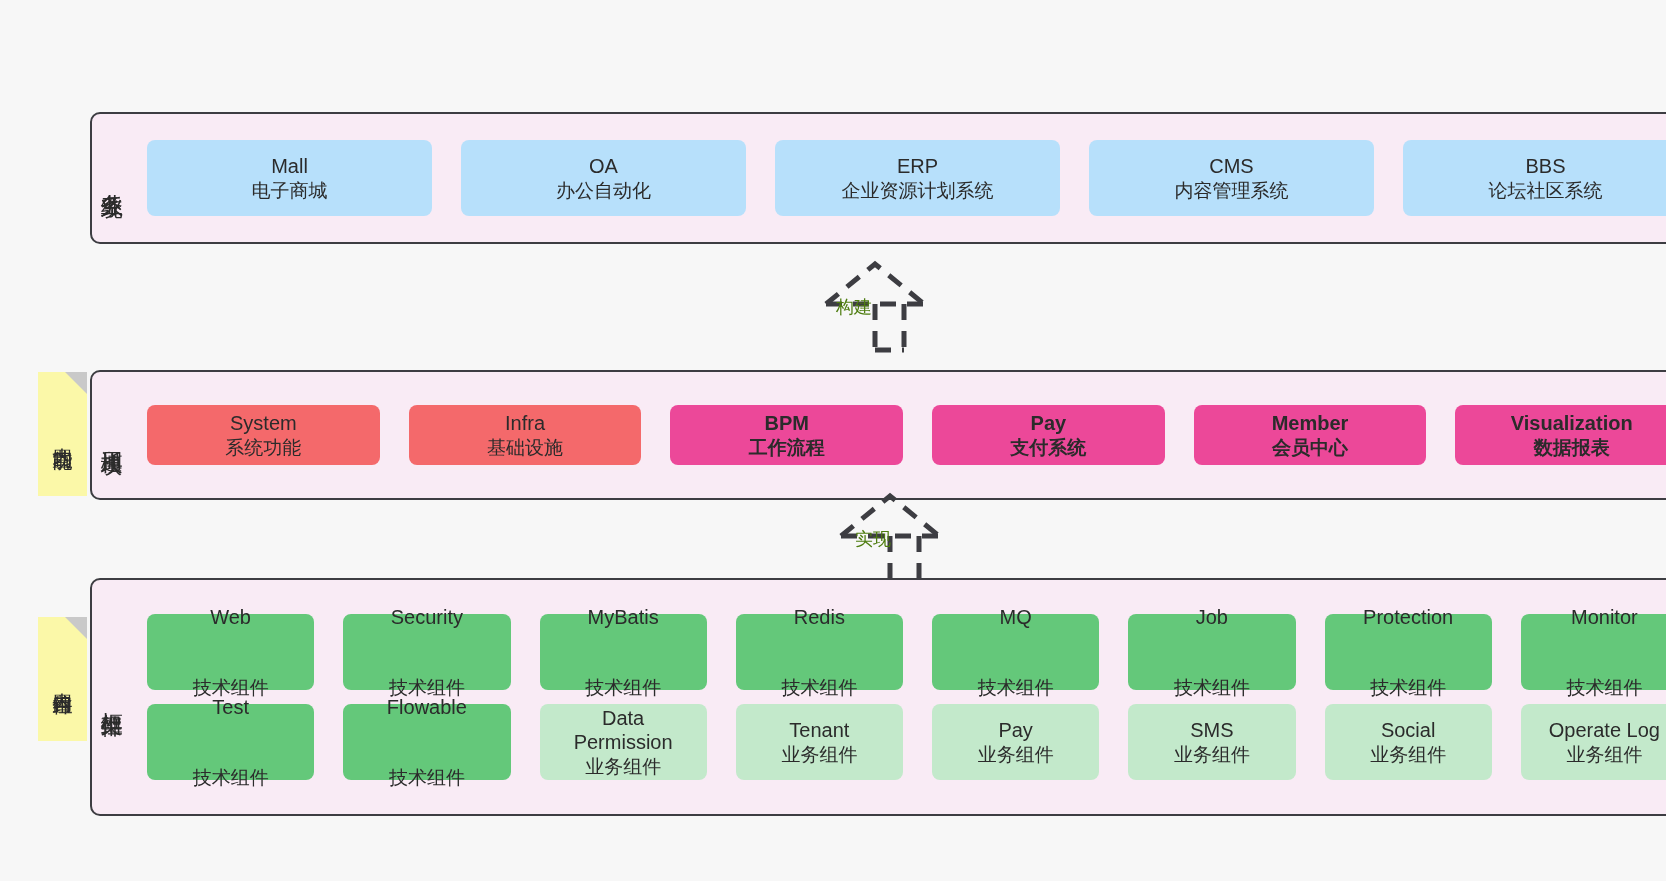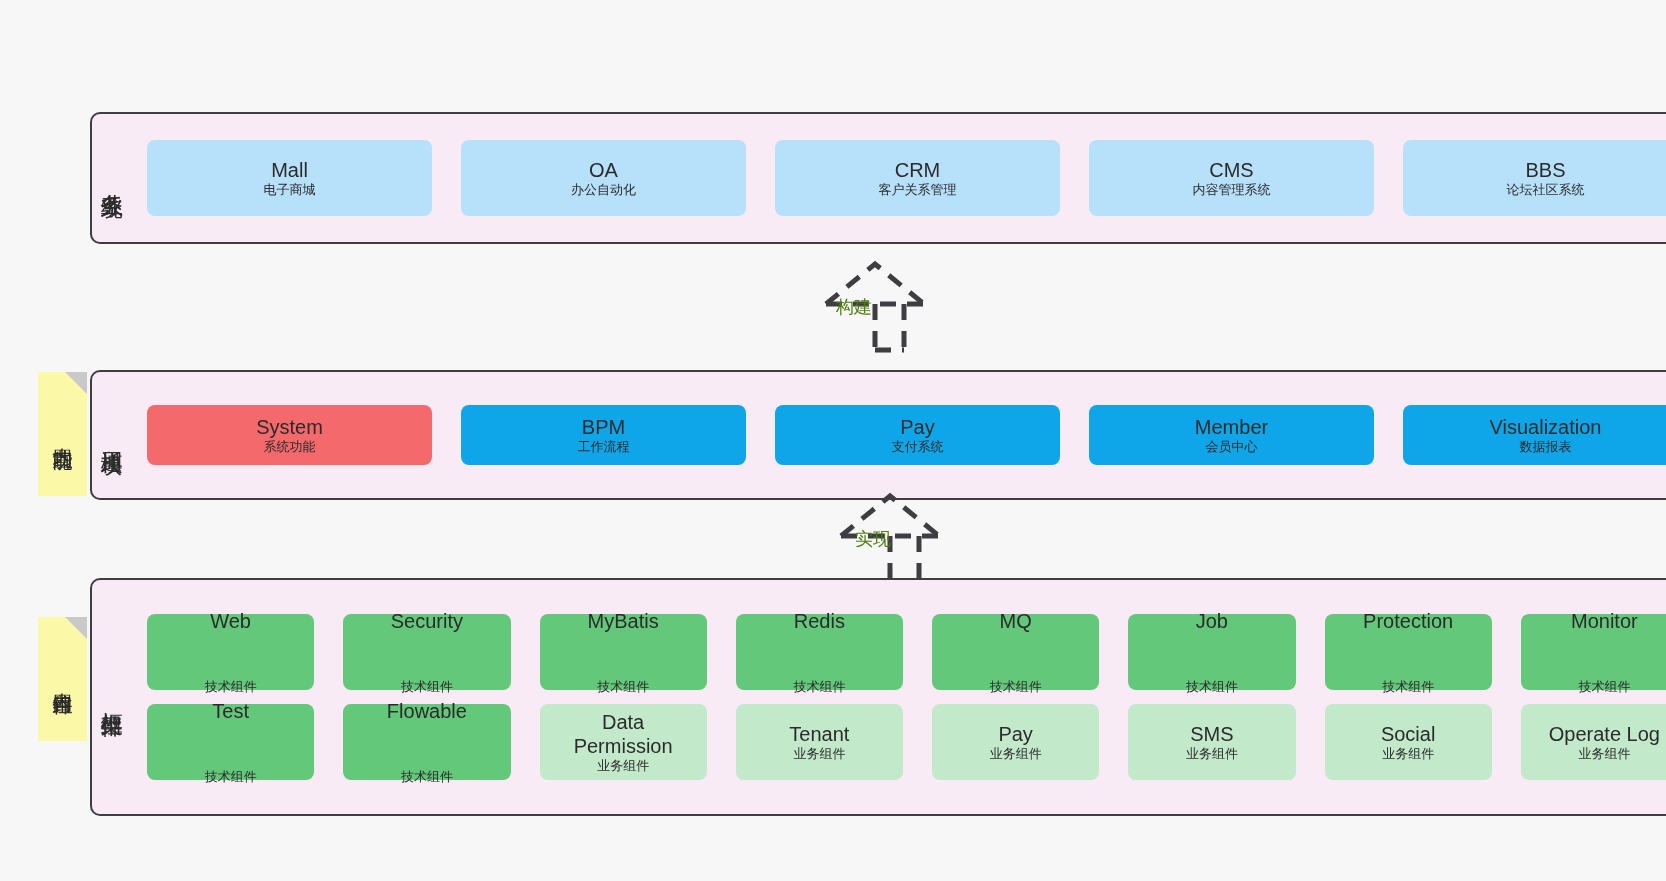--- a/index.html
+++ b/index.html
@@ -72,36 +72,36 @@
     flex-direction: column;
     align-items: center;
     justify-content: center;
     text-align: center;
     line-height: 1.22;
     padding: 4px 2px;
     color: #2b2b2b;
     margin-left: 7px;
   }
   .card .t1 { font-size: 20px; }
-  .card .t2 { font-size: 13px; }
+  .card .t2 { font-size: 19px; }
 
   
   .biz-card {
     flex: 1 1 0;
     height: 76px;
     background: #b7e0fb;
   }
 
   
   .mod-card {
     flex: 1 1 0;
     height: 60px;
   }
   .mod-card.strong { background: #f4696b; }
-  .mod-card.soft   { background: #0ea5e9; }
+  .mod-card.soft   { background: #ec4899; font-weight: bold; }
 
   
   .fw-card {
     flex: 1 1 0;
     height: 76px;
   }
   .fw-card.strong { background: #64c87a; gap: 46px; }
   .fw-card.soft   { background: #c3e9cb; }
 
   
@@ -154,22 +154,22 @@
       <div class="row">
         <div class="card biz-card">
           <span class="t1">Mall</span>
           <span class="t2">电子商城</span>
         </div>
         <div class="card biz-card">
           <span class="t1">OA</span>
           <span class="t2">办公自动化</span>
         </div>
         <div class="card biz-card">
-          <span class="t1">CRM</span>
-          <span class="t2">客户关系管理</span>
+          <span class="t1">ERP</span>
+          <span class="t2">企业资源计划系统</span>
         </div>
         <div class="card biz-card">
           <span class="t1">CMS</span>
           <span class="t2">内容管理系统</span>
         </div>
         <div class="card biz-card">
           <span class="t1">BBS</span>
           <span class="t2">论坛社区系统</span>
         </div>
       </div>
@@ -192,20 +192,24 @@
   </div>
 
   <div class="layer" id="layer-module" style="left:90px; top:370px; width:1600px; height:130px;">
     <div class="layer-label">通用模块</div>
     <div class="layer-body">
       <div class="row">
         <div class="card mod-card strong">
           <span class="t1">System</span>
           <span class="t2">系统功能</span>
         </div>
+        <div class="card mod-card strong">
+          <span class="t1">Infra</span>
+          <span class="t2">基础设施</span>
+        </div>
         <div class="card mod-card soft">
           <span class="t1">BPM</span>
           <span class="t2">工作流程</span>
         </div>
         <div class="card mod-card soft">
           <span class="t1">Pay</span>
           <span class="t2">支付系统</span>
         </div>
         <div class="card mod-card soft">
           <span class="t1">Member</span>

